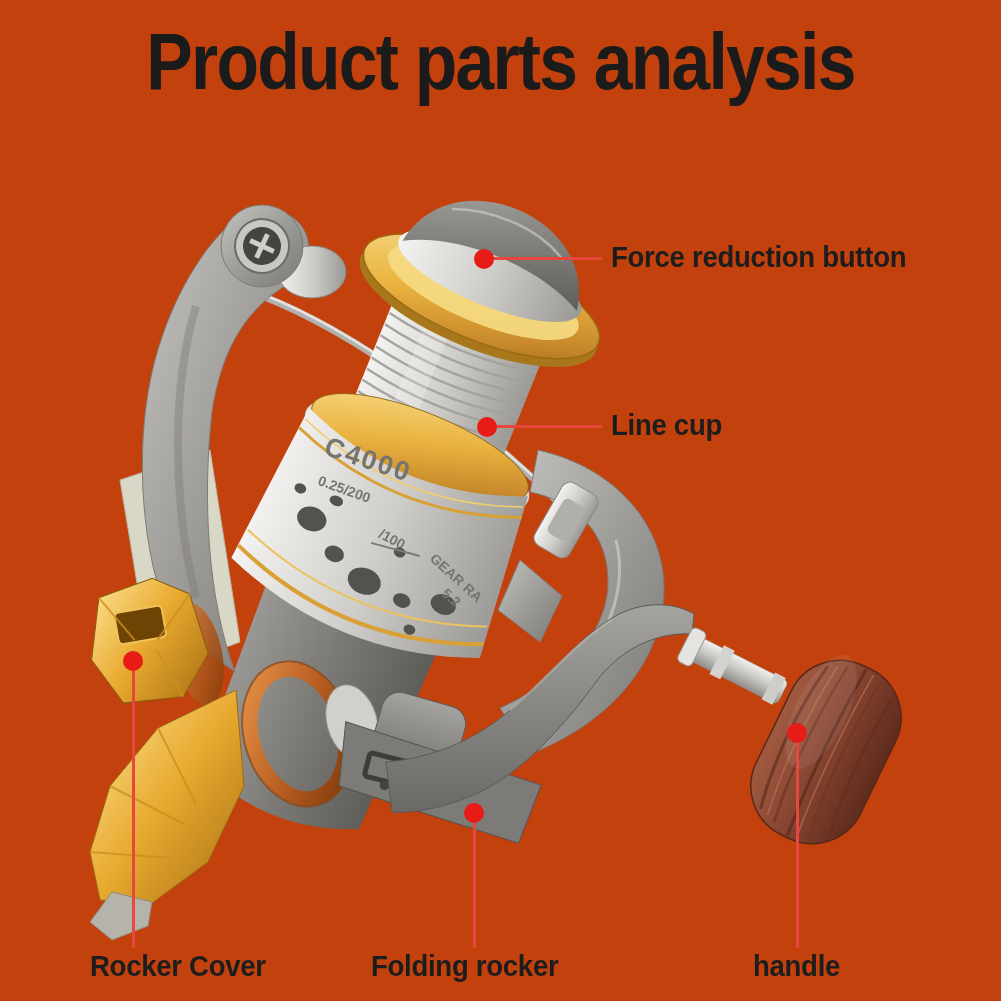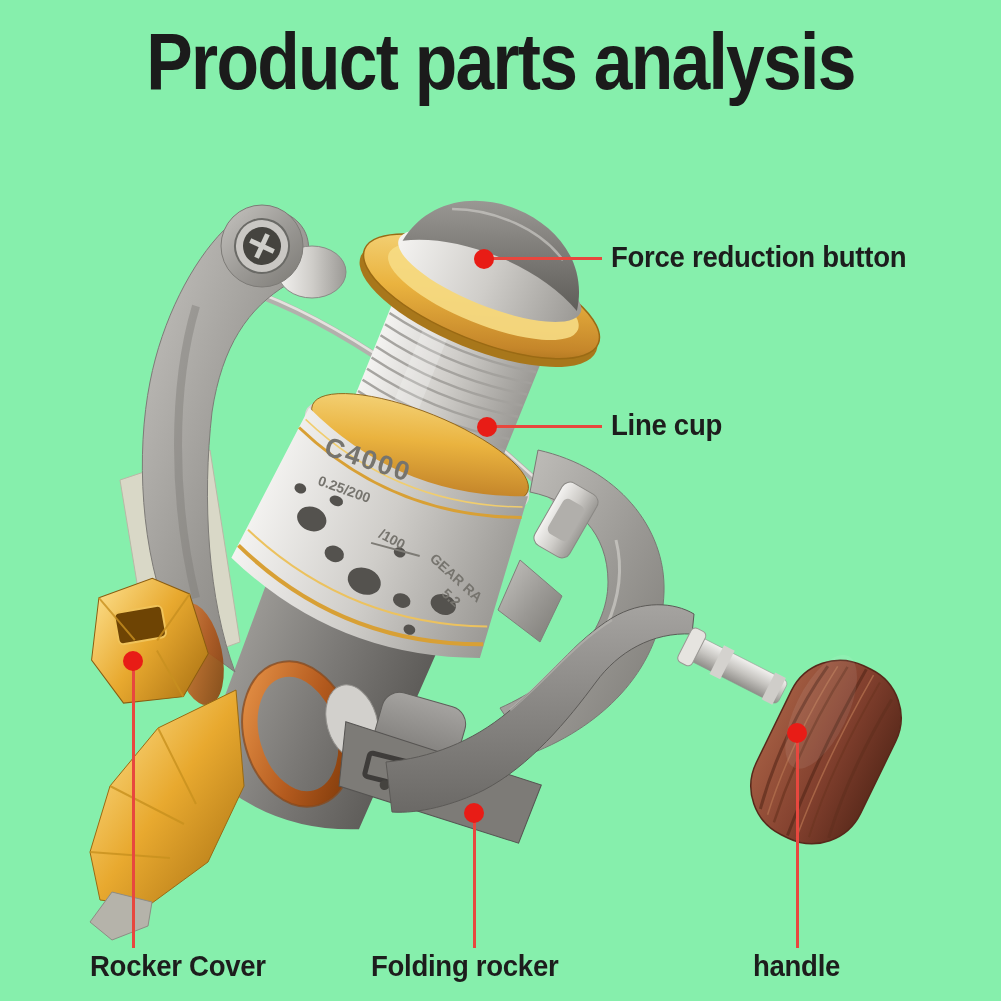--- a/index.html
+++ b/index.html
@@ -1,17 +1,17 @@
 <!DOCTYPE html>
 <html><head>
 <meta charset="utf-8">
 <style>
   html,body{margin:0;padding:0;}
   body{width:1001px;height:1001px;background:#ffffff;font-family:"Liberation Sans",sans-serif;}
-  .stage{position:relative;width:1001px;height:1001px;background:#86efac;overflow:hidden;}
+  .stage{position:relative;width:1001px;height:1001px;background:#c2410c;overflow:hidden;}
   .title{
     position:absolute;top:22px;left:0;width:100%;text-align:center;
     font-size:80px;font-weight:700;color:#1b1b1b;letter-spacing:-2px;line-height:1;
     transform:scaleX(.87);transform-origin:center top;white-space:nowrap;margin:0;
   }
   .reel-svg{position:absolute;left:0;top:0;width:1001px;height:1001px;}
   .callout-dot{position:absolute;width:20px;height:20px;border-radius:50%;background:#e81c16;z-index:5;}
   .callout-line{position:absolute;background:#e8473e;z-index:4;}
   .callout-label{
     position:absolute;font-weight:700;font-size:29px;color:#1d1d1d;line-height:1.1;

